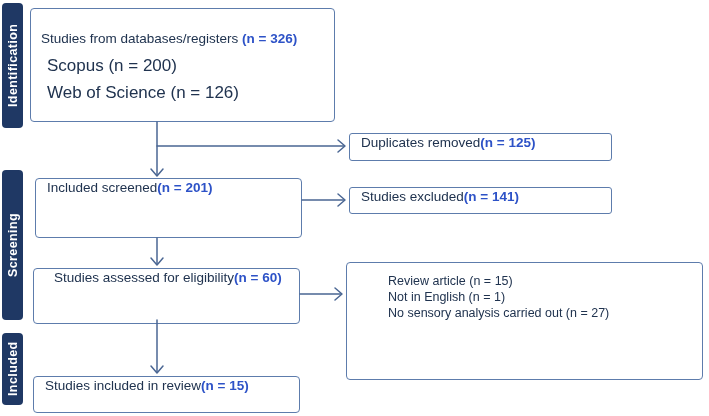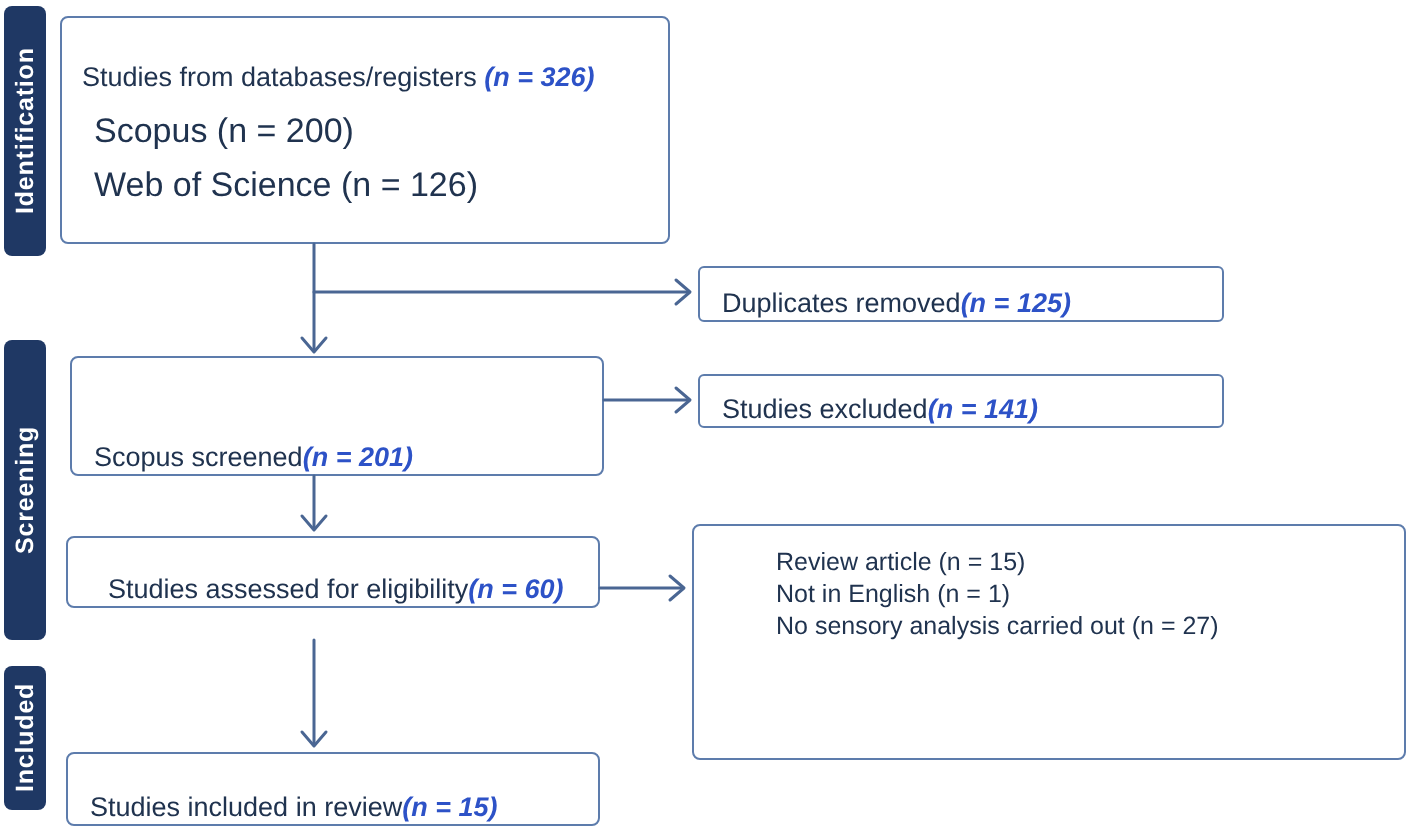--- a/index.html
+++ b/index.html
@@ -42,33 +42,33 @@
 
   .fbox {
     position: absolute;
     background: #fff;
     border: 1.7px solid var(--box-border);
     border-radius: 4px;
     color: var(--text-navy);
     font-size: 13.5px;
     line-height: 17px;
   }
-  .n { color: var(--n-blue); font-weight: 700; font-style: italic; }
+  .n { color: var(--n-blue); font-weight: 700; }
 
   .box-databases { left: 30px; top: 8px; width: 305px; height: 114px; padding: 21px 8px 8px 10px; }
   .box-databases .title { white-space: nowrap; }
   .db-source { font-size: 17px; margin-left: 6px; margin-top: 10px; white-space: nowrap; }
   .db-source:first-of-type { margin-top: 15px; }
 
-  .single-line { display: flex; align-items: flex-end; padding-left: 11px; white-space: nowrap; }
+  .single-line { display: flex; align-items: flex-start; padding-left: 11px; white-space: nowrap; }
 
   .box-duplicates       { left: 349px; top: 133px; width: 263px; height: 28px; border-radius: 3px; }
   .box-screened         { left: 35px;  top: 178px; width: 267px; height: 60px; }
   .box-excluded-screen  { left: 349px; top: 187px; width: 263px; height: 27px; border-radius: 3px; }
-  .box-assessed         { left: 33px;  top: 268px; width: 267px; height: 36px; padding-left: 20px; }
+  .box-assessed         { left: 33px;  top: 268px; width: 267px; height: 56px; padding-left: 20px; }
   .box-excluded-elig    { left: 346px; top: 262px; width: 357px; height: 118px; padding: 10px 8px 8px 17px; }
   .box-included         { left: 33px;  top: 376px; width: 267px; height: 37px; }
 
   .reason {
     font-size: 12.5px;
     line-height: 16px;
     margin-left: 24px;
     white-space: nowrap;
   }
   .box-excluded-elig .title { margin-bottom: 4px; white-space: nowrap; }
@@ -94,21 +94,21 @@
     <div class="db-source">Scopus (n = 200)</div>
     <div class="db-source">Web of Science (n = 126)</div>
   </div>
 
   <div class="fbox box-duplicates single-line">
     <span>Duplicates removed </span>
       <span class="n">(n = 125)</span>
   </div>
 
   <div class="fbox box-screened single-line">
-    <span>Scopus screened </span>
+    <span>Included screened </span>
       <span class="n">(n = 201)</span>
   </div>
 
   <div class="fbox box-excluded-screen single-line">
     <span>Studies excluded </span>
       <span class="n">(n = 141)</span>
   </div>
 
   <div class="fbox box-assessed single-line">
     <span>Studies assessed for eligibility </span>

